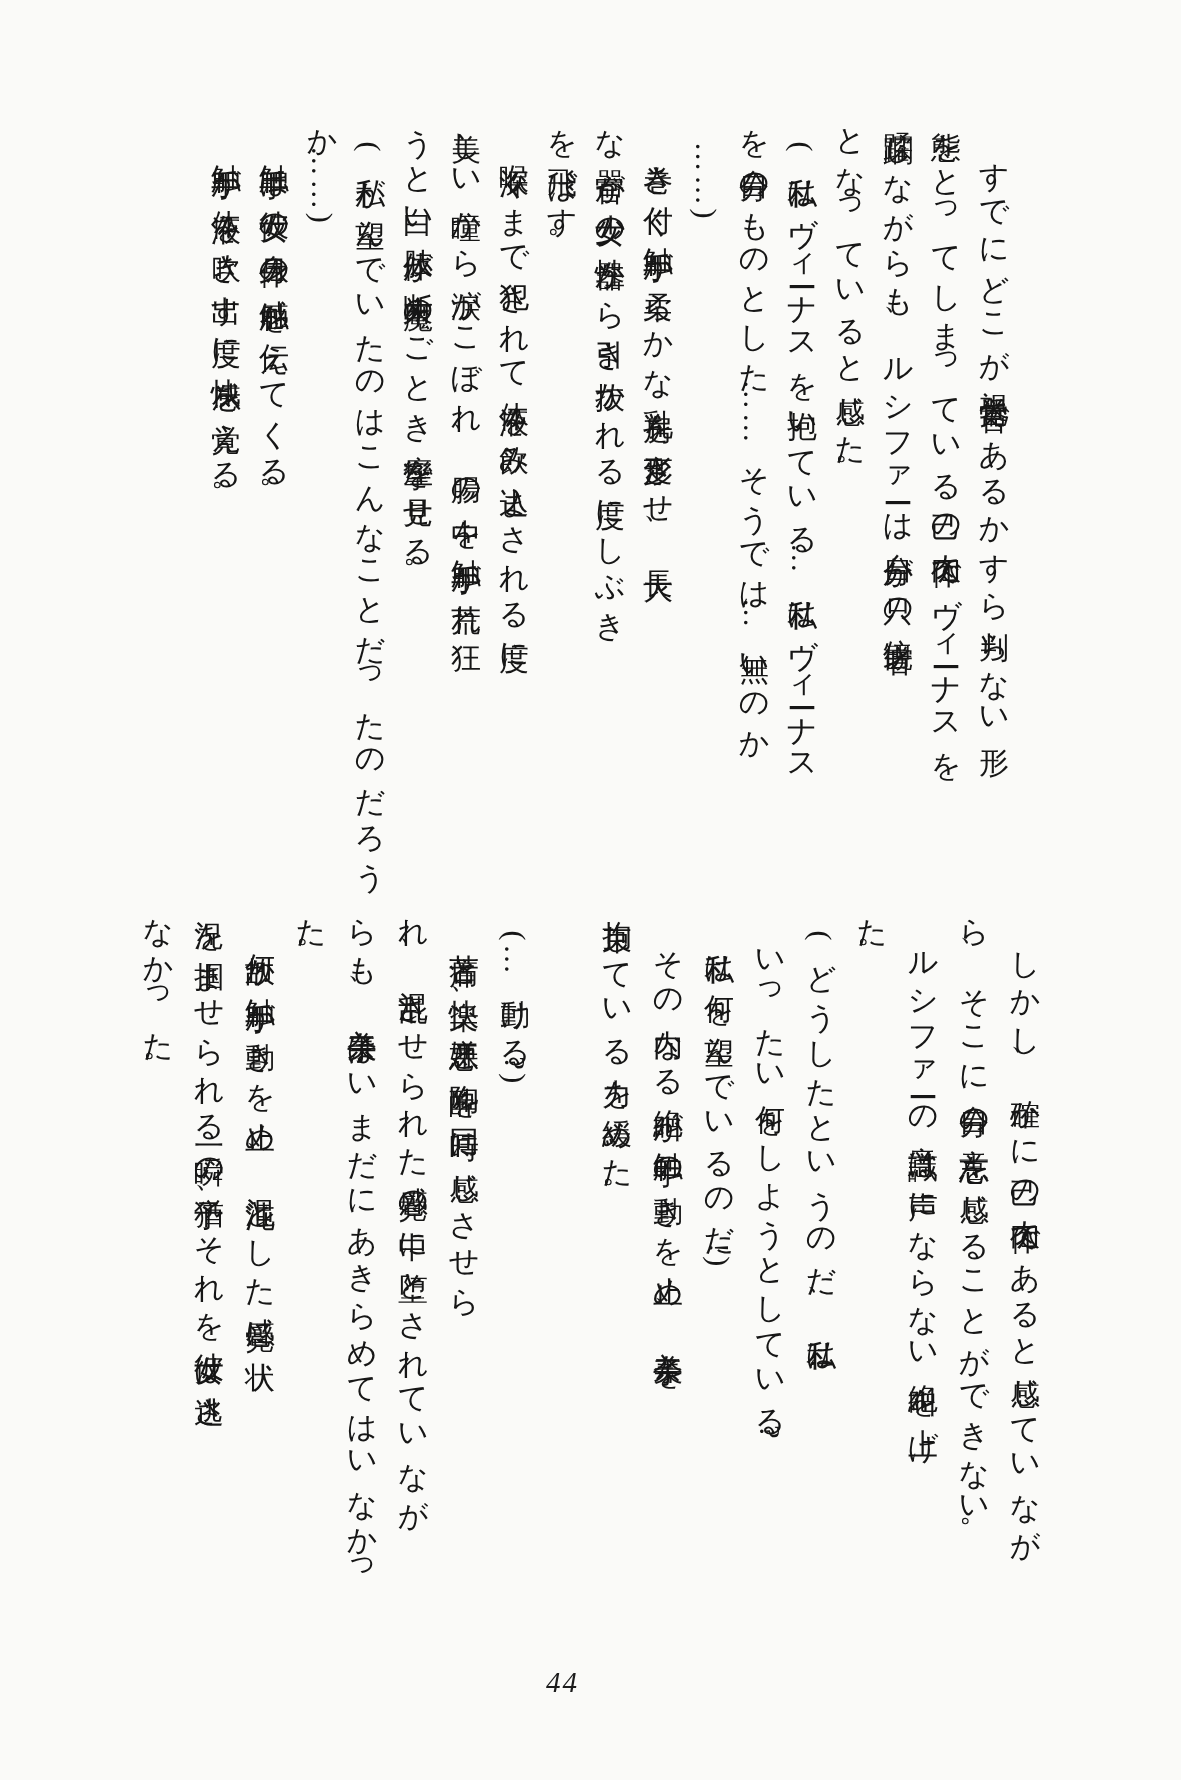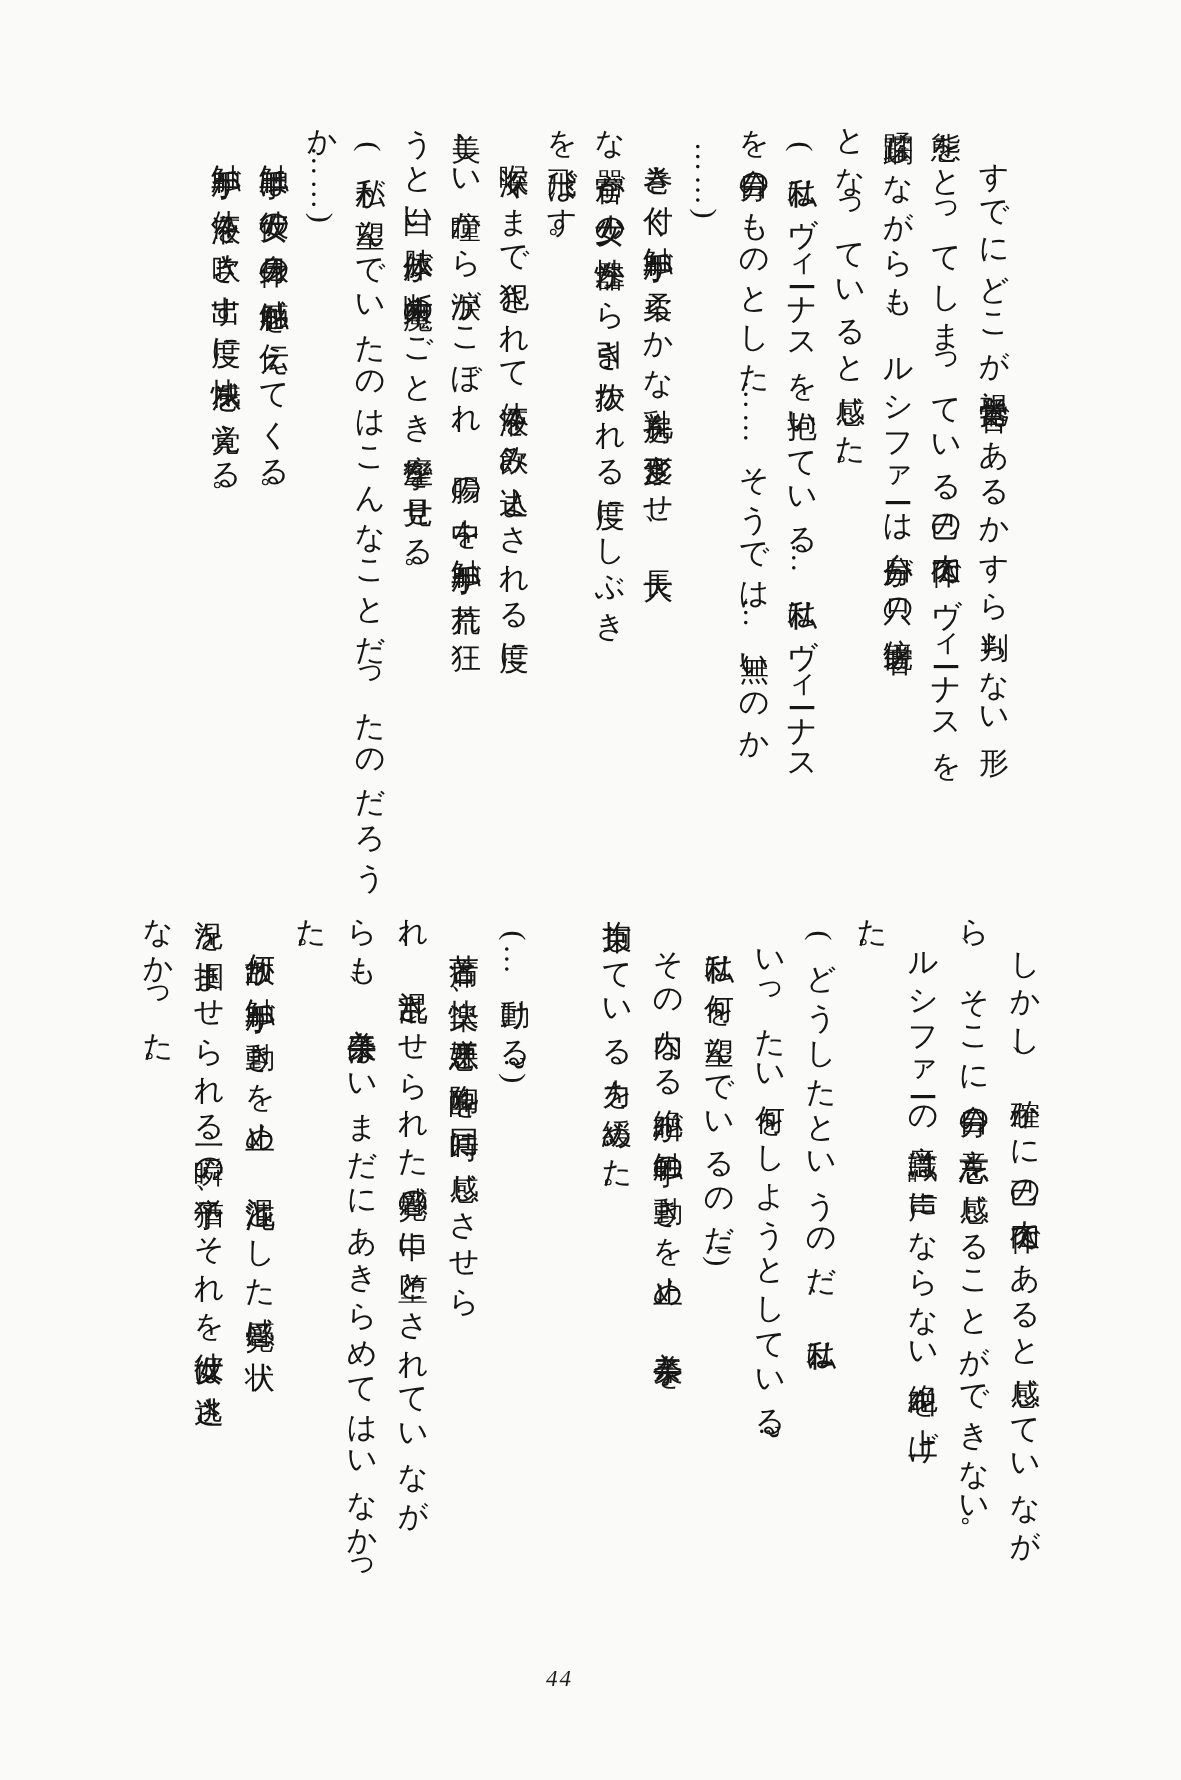--- a/index.html
+++ b/index.html
@@ -35,21 +35,21 @@
     top: 897px;
     right: 130px;
     height: 775px;
     line-height: 51px;
   }
   .tcol { display: block; }
   #page-number {
     position: absolute;
     left: 546px;
     top: 1666px;
-    font-size: 23px;
+    font-size: 29px;
     font-style: italic;
     letter-spacing: 2px;
     color: #1c1c1c;
   }
 </style>
 </head>
 <body>
 
 <div class="page">
   <div id="top-block" class="vblock">

